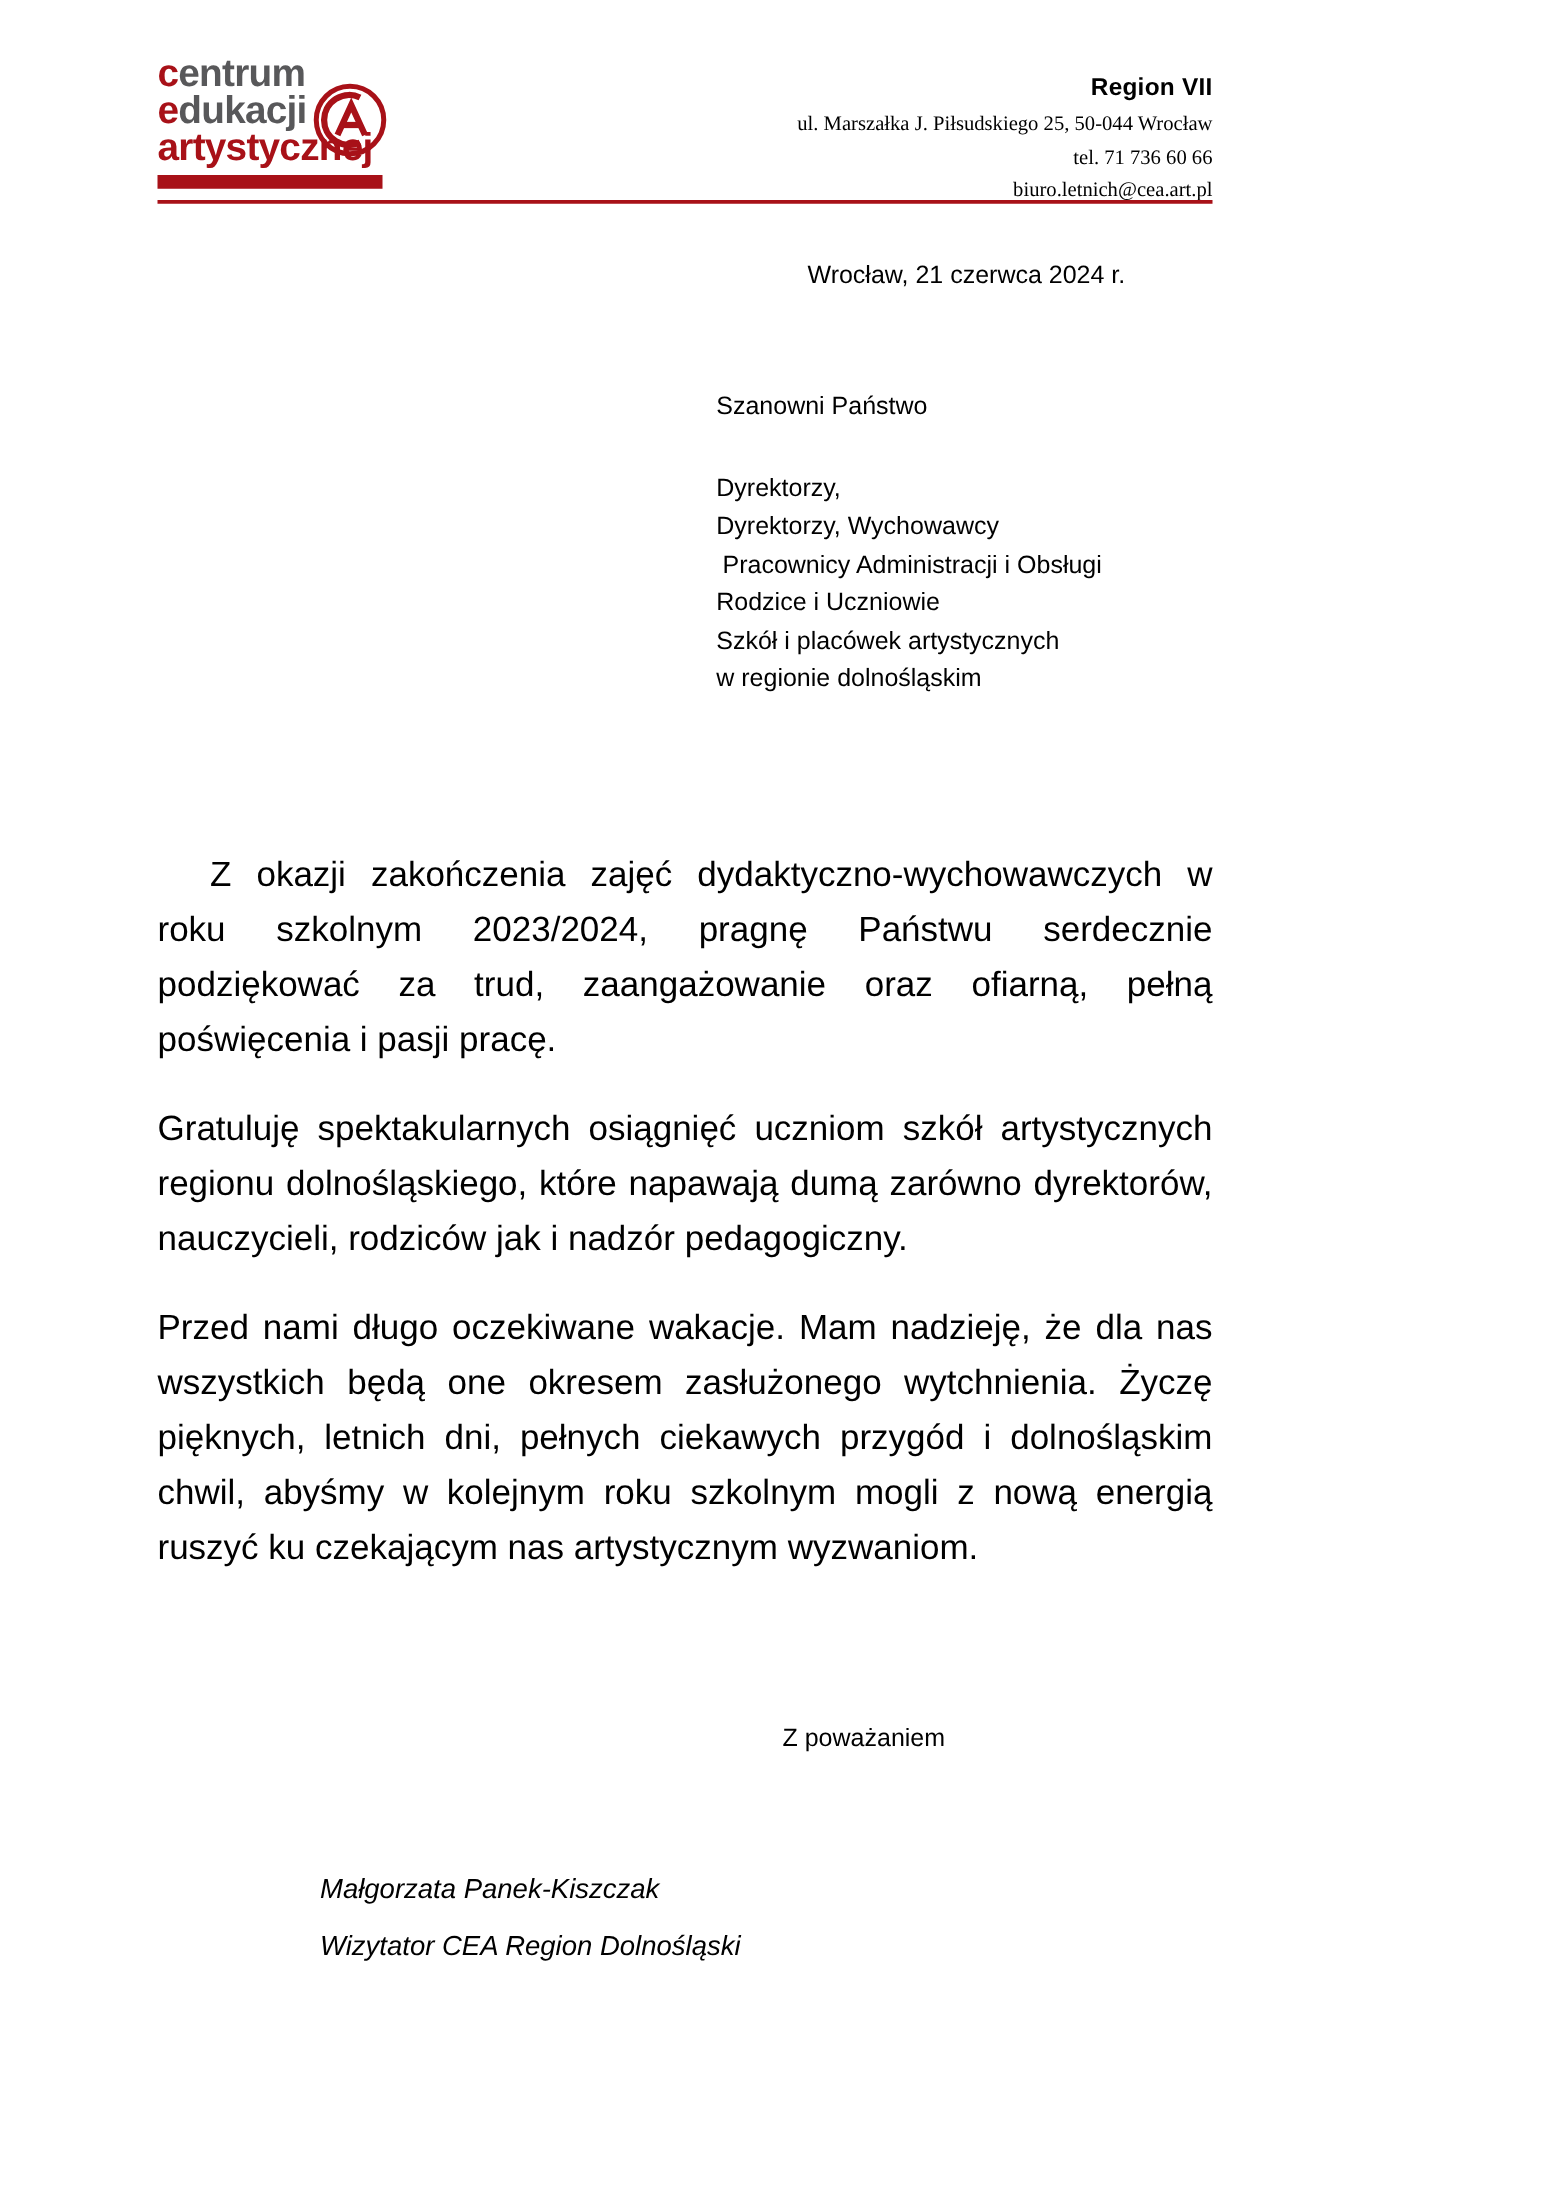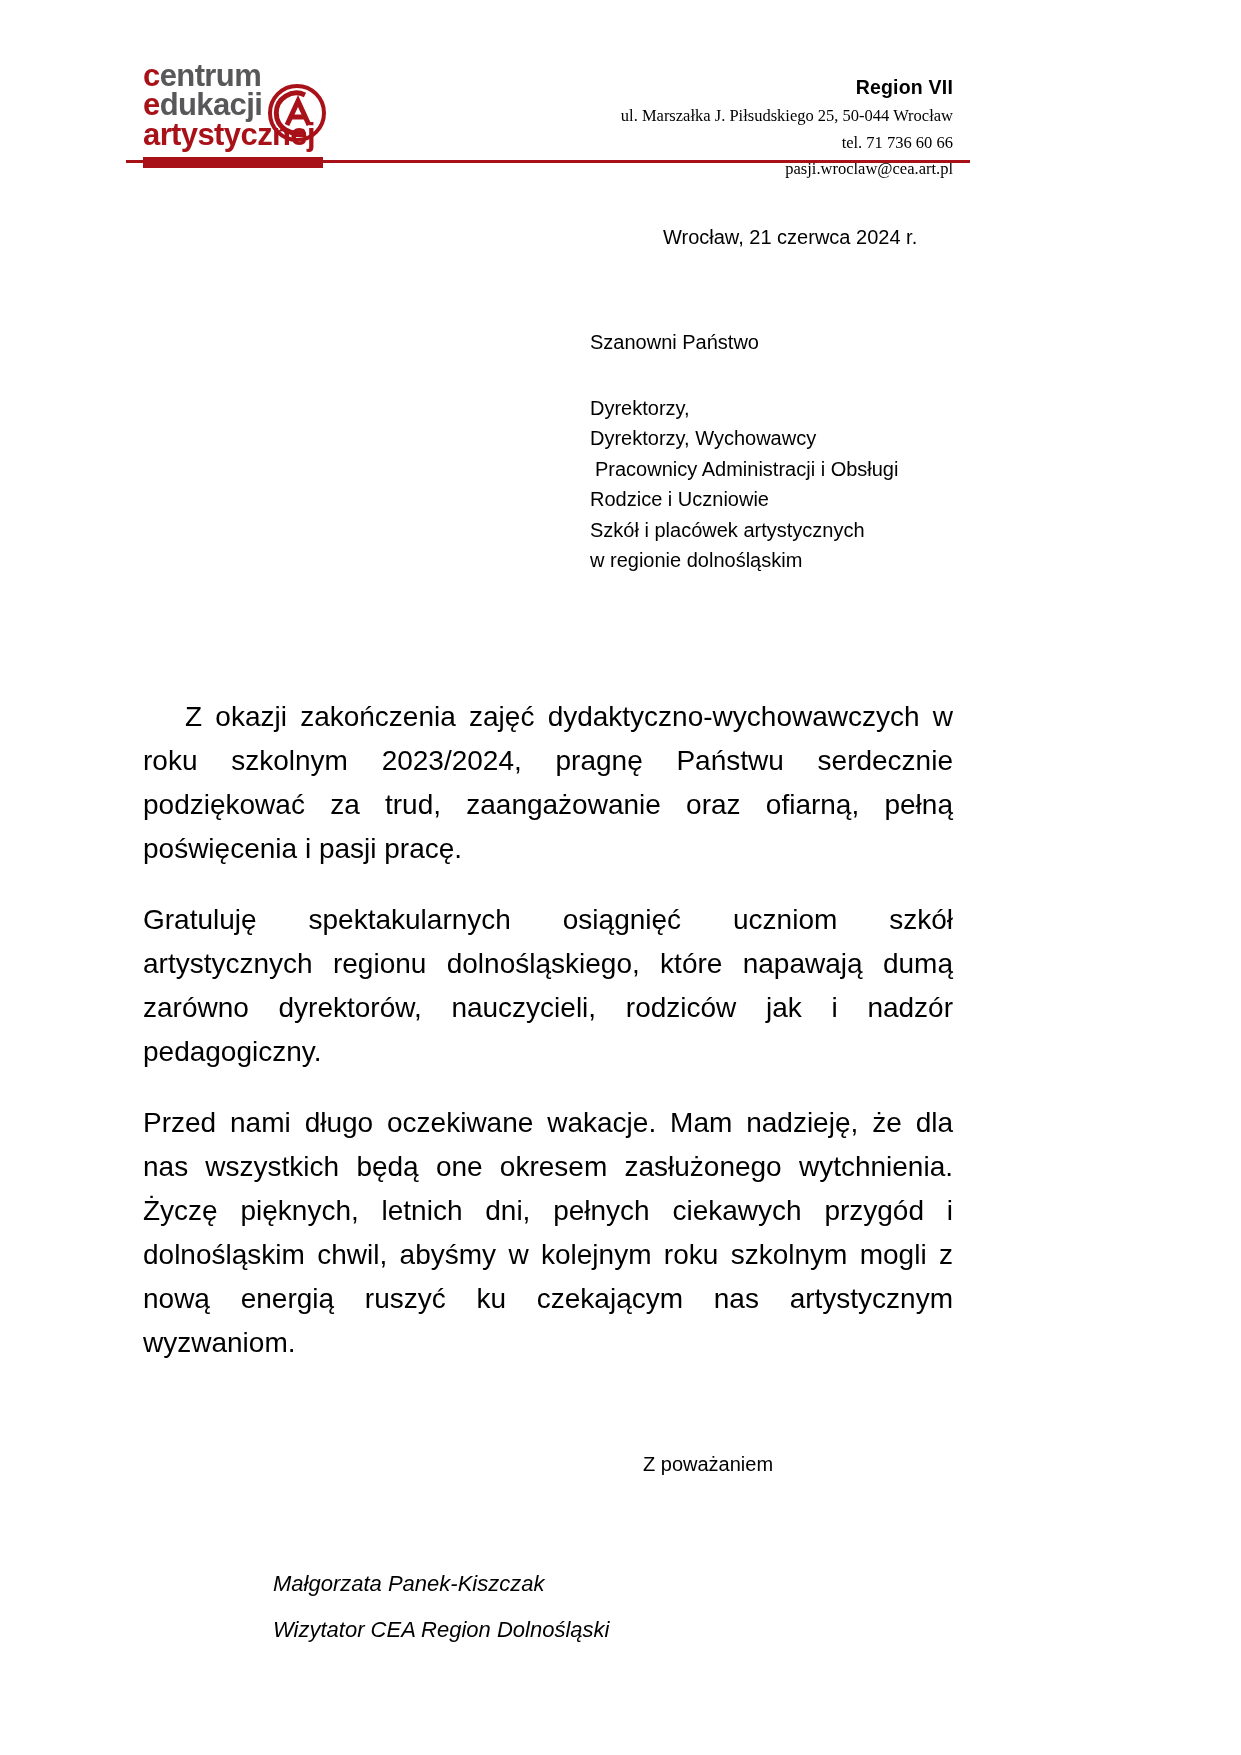--- a/index.html
+++ b/index.html
@@ -13,21 +13,21 @@
     font-family: "DejaVu Sans", sans-serif;
     color: #000000;
     position: relative;
     overflow: hidden;
   }
   .page {
     position: relative;
     width: 1074px;
     height: 1755px;
     box-sizing: border-box;
-    padding: 17px;
+    padding: 0;
   }
 
   
   .header {
     position: relative;
     display: flex;
     align-items: flex-start;
     justify-content: space-between;
     padding: 44px 104px 0 126px;
     box-sizing: border-box;
@@ -139,21 +139,21 @@
     text-align: justify;
     font-size: 28px;
     line-height: 1.57;
     margin: 0 0 27px 0;
   }
   .para.first {
     text-indent: 42px;
   }
 
   .closing {
-    margin-top: 84px;
+    margin-top: 116px;
     padding-left: 500px;
     font-size: 20px;
   }
   .signature {
     margin-top: 82px;
     text-align: left;
     padding-left: 130px;
     font-style: italic;
     font-size: 22px;
     line-height: 2.1;
@@ -181,21 +181,21 @@
         <path d="M22 44 L33 20 L44 44" fill="none" stroke="#a81118" stroke-width="5"></path>
         <line x1="27" y1="36" x2="40" y2="36" stroke="#a81118" stroke-width="5"></line>
       </svg>
       <div class="logo-bar"></div>
     </div>
 
     <div class="hdr-right">
       <div class="big">Region  VII</div>
       <div class="small">ul. Marszałka J. Piłsudskiego 25, 50-044  Wrocław</div>
       <div class="small">tel. 71 736 60 66</div>
-      <div class="small">pasji.wroclaw@cea.art.pl</div>
+      <div class="small">biuro.letnich@cea.art.pl</div>
     </div>
 
   </div>
 
   <div class="rule"></div>
 
   <div class="content">
 
     <div class="date">Wrocław, 21 czerwca 2024 r.</div>
 

